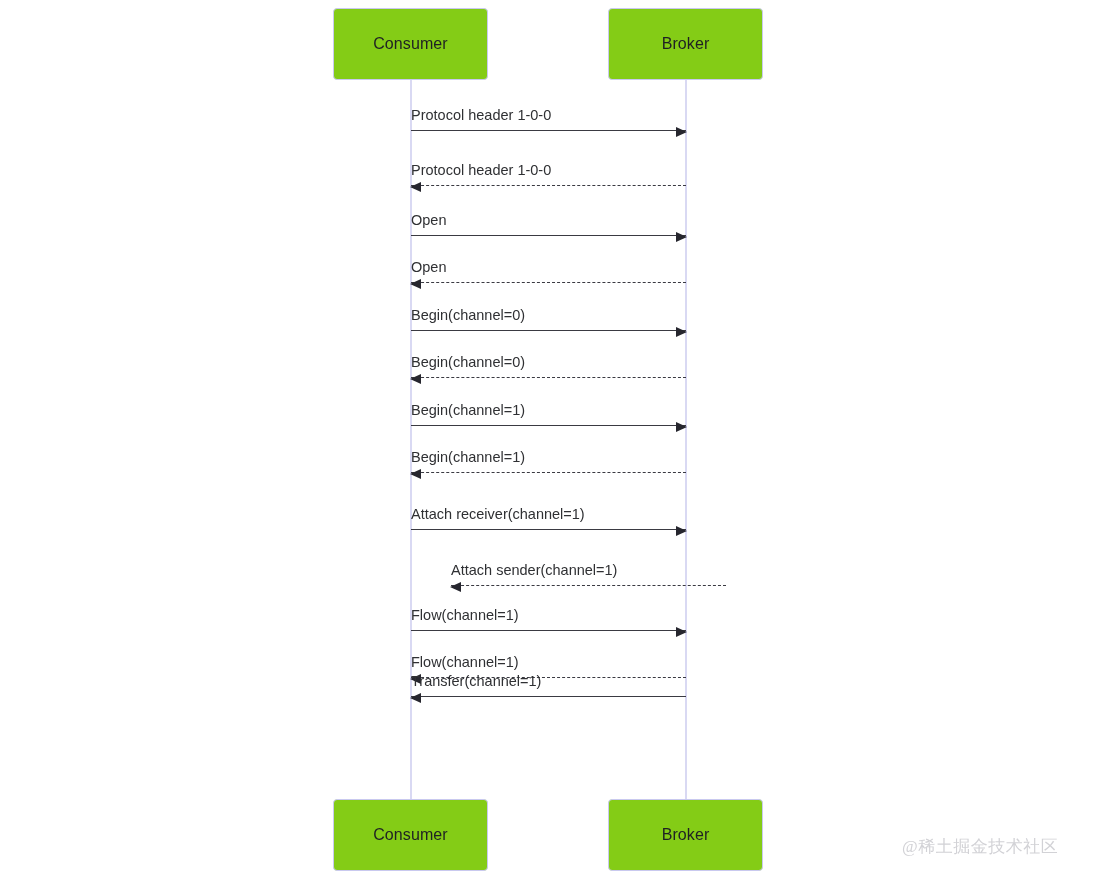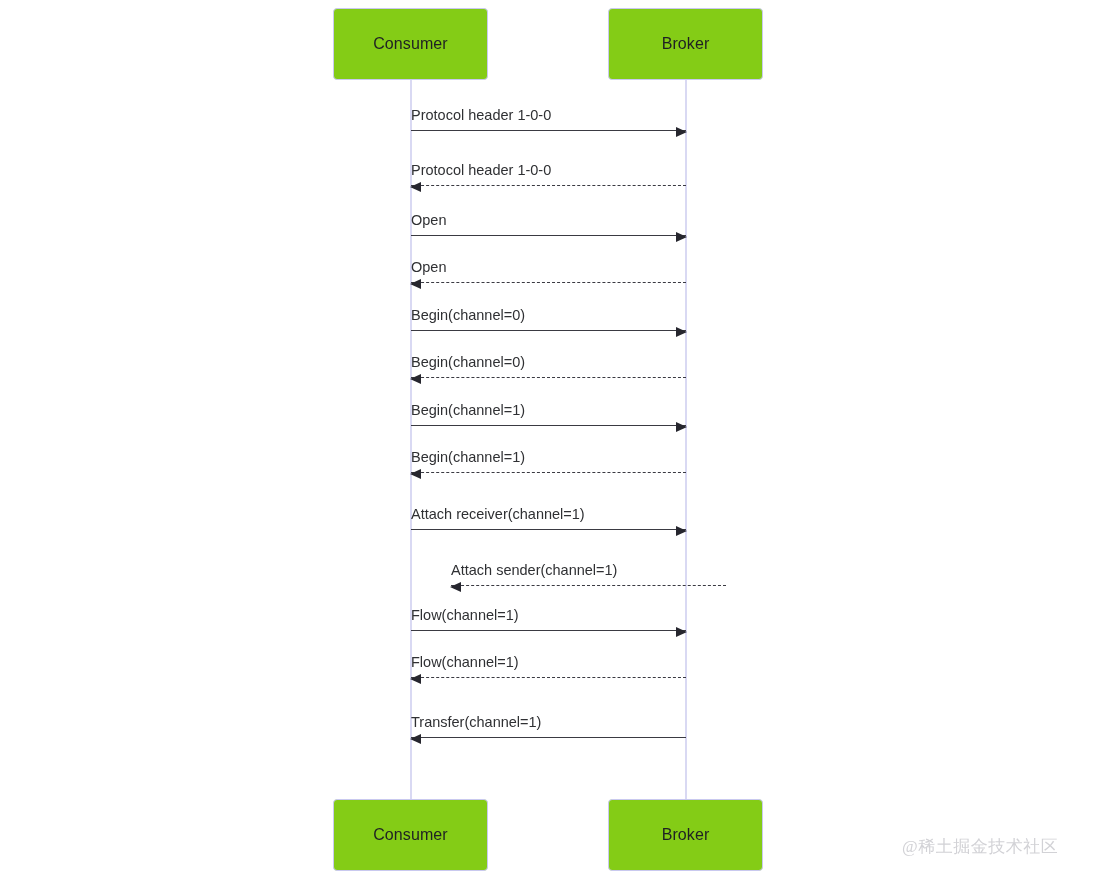--- a/index.html
+++ b/index.html
@@ -181,18 +181,18 @@
     <div class="message" style="left: 411px; width: 275px; top: 597px;">
       <div class="message-label">Flow(channel=1)</div>
       <div class="message-line"></div>
       <div class="arrowhead right"></div>
     </div>
     <div class="message" style="left: 411px; width: 275px; top: 644px;">
       <div class="message-label">Flow(channel=1)</div>
       <div class="message-line dashed"></div>
       <div class="arrowhead left"></div>
     </div>
-    <div class="message" style="left: 411px; width: 275px; top: 704px;">
+    <div class="message" style="left: 411px; width: 275px; top: 663px;">
       <div class="message-label">Transfer(channel=1)</div>
       <div class="message-line"></div>
       <div class="arrowhead left"></div>
     </div>
   </div>
 
 </body></html>

